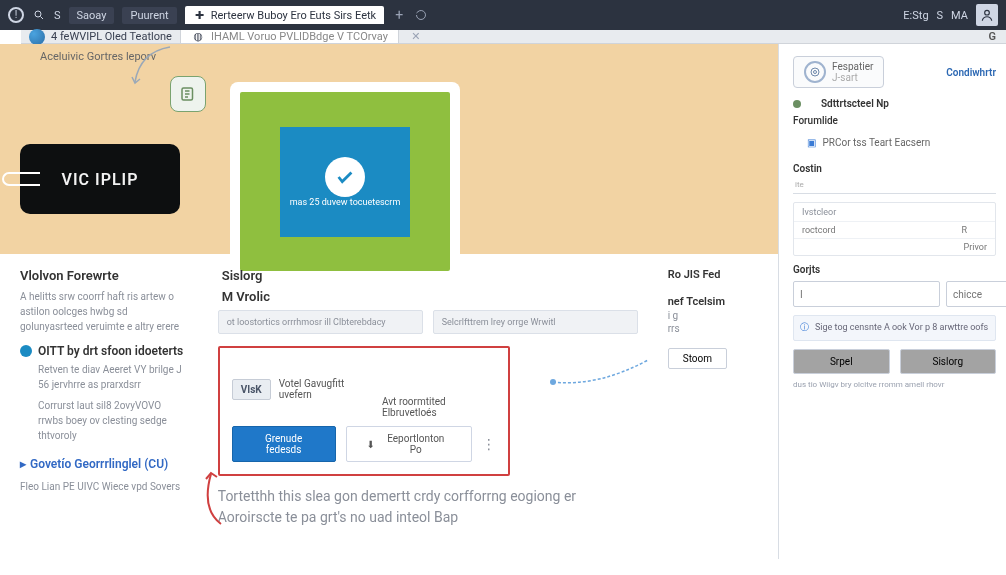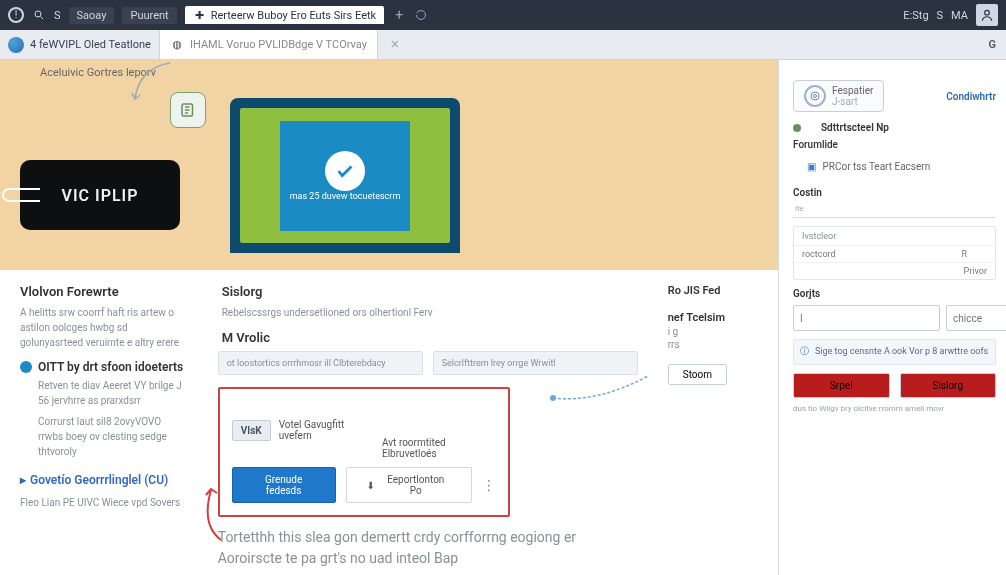--- a/index.html
+++ b/index.html
@@ -5,34 +5,34 @@
   * { box-sizing: border-box; margin: 0; padding: 0; font-family: -apple-system, "Segoe UI", Roboto, Arial, sans-serif; }
   body { width: 1006px; height: 575px; overflow: hidden; background: #fff; }
 
   .topbar { height: 30px; background: #2c3340; display: flex; align-items: center; padding: 0 8px; color: #cfd6e4; font-size: 11px; gap: 8px; }
   .topbar .circle { width: 16px; height: 16px; border-radius: 50%; border: 2px solid #cfd6e4; display: flex; align-items: center; justify-content: center; font-size: 10px; line-height: 1; }
   .topbar .chip { background: #3a4152; padding: 2px 8px; border-radius: 2px; }
   .topbar .spacer { flex: 1; }
   .topbar .square { width: 22px; height: 22px; background: #cfd6e4; border-radius: 2px; display:flex;align-items:center;justify-content:center;}
   .topbar .square svg{stroke:#2c3340;}
 
-  .tabbar { height: 30px; background: #e8ebef; display: flex; align-items: center; font-size: 11px; border-bottom: 1px solid #d0d4da; }
+  .tabbar { height: 14px; background: #e8ebef; display: flex; align-items: center; font-size: 11px; border-bottom: 1px solid #d0d4da; margin-left: 21px; }
   .tabbar .tab-a { width: 160px; height: 100%; display: flex; align-items: center; padding: 0 8px; gap: 6px; color: #3a4152; border-right: 1px solid #d0d4da; }
   .tabbar .tab-b { background: #fff; height: 100%; display: flex; align-items: center; padding: 0 10px; gap: 6px; color: #3a4152; border-right: 1px solid #d0d4da; }
   .tabbar .rest { flex:1; display:flex; align-items:center; padding: 0 10px; gap: 10px; color:#9aa3b5;}
   .tiny-icon { width: 14px; height: 14px; display: inline-flex; align-items: center; justify-content: center; }
 
   .tabbar .right { margin-left:auto; padding-right:10px; font-weight:600; color:#555; }
 
   .main { display: flex; height: calc(575px - 60px); }
   .content { position: relative; flex: 1; overflow: hidden; }
   .banner { position: relative; height: 210px; background: #f2d3a3; padding: 10px 20px 0 20px; display:flex; gap:30px; }
   .banner .crumb { position:absolute; top:6px; left:40px; font-size:11px; color:#666; }
   .banner .device-wrap{ position:relative; margin-top:28px; width:230px; height:170px; }
-  .banner .laptop{ width:230px; height:155px; background:#0c4a6e; border-radius:8px 8px 0 0; padding:10px; }
+  .banner .laptop{ width:230px; height:199px; background:#ffffff; border-radius:8px 8px 0 0; padding:10px; }
   .banner .screen{ width:100%; height:100%; background:#8fbf3f; border-radius:2px; display:flex; align-items:center; justify-content:center; flex-direction:column; gap:6px;}
   .banner .blue-panel{ width:130px; height:110px; background:#1b8bc3; display:flex; flex-direction:column; align-items:center; justify-content:center; color:#fff; font-size:9px;}
   .banner .check{ width:40px; height:40px; border-radius:50%; background:#fff; display:flex; align-items:center; justify-content:center;}
   .banner .badge-black{ position:relative; margin-top:90px; width:160px; height:70px; background:#0d0f10; border-radius:10px; display:flex; align-items:center; justify-content:center; color:#f2f2f2; font-size:16px; font-weight:600; letter-spacing:1px;}
   .banner .badge-black::before{content:""; position:absolute; left:-18px; top:50%; width:36px; height:10px; border:2px solid #fff; border-radius:10px 0 0 10px; border-right:none; transform:translateY(-50%);}
   .banner .note{ position:absolute; top:32px; left:170px; width:36px; height:36px; background:#eef3ee; border:1px solid #7aa36f; border-radius:8px; display:flex;align-items:center;justify-content:center;}
   .banner .note svg{stroke:#6b8f62;}
   .banner .arrow-svg{position:absolute; top:-2px; left:120px;}
 
   .body-cols{ display:flex; padding:14px 20px 0 20px; gap:30px; font-size:11px; color:#4a4f5a; height: calc(100% - 210px);}
@@ -59,35 +59,35 @@
   .redbox .kebab{ color:#8a8f99; font-size:14px; margin-left:auto;}
   .red-arrow{ position:absolute; left:-22px; bottom:30px; }
   .footnote{ font-size:14px; color:#8a8f99; line-height:1.5; margin-top:10px; width:420px;}
 
   .col-r .key{font-size:11px; font-weight:600; color:#333;}
   .col-r .val{font-size:10px; color:#8a8f99; margin-top:2px;}
   .col-r .block{ margin-bottom:14px;}
   .arrow-link{position:absolute; top:84px; right:-20px;}
 
   .sidebar { width: 228px; background:#fff; border-left:1px solid #d8dde4; padding:12px 10px 0 14px; font-size:11px; color:#555; height:100%; overflow:hidden;}
-  .sidebar .pill-row{display:flex; gap:10px; align-items:center; margin-bottom:10px;margin-top:8px;}
+  .sidebar .pill-row{display:flex; gap:10px; align-items:center; margin-bottom:10px;}
   .sidebar .pill{ border:1px solid #c9cfda; border-radius:4px; padding:4px 10px; display:flex; align-items:center; gap:6px; font-size:10px; color:#666; background:#fafbfc;}
   .sidebar .pill .ico{width:22px;height:22px;border-radius:50%;border:2px solid #9fb3cf;display:flex;align-items:center;justify-content:center;}
   .sidebar .link-r{ font-size:10px; color:#2c68b3; font-weight:600; margin-left:auto;}
   .sidebar .sec-lbl{ font-size:10px; font-weight:600; color:#333; margin:6px 0; display:flex; align-items:center; gap:20px;}
   .sidebar .row-item{ font-size:10px; color:#666; padding:5px 0 5px 14px;}
   .sidebar .list-box{ border:1px solid #e2e6ec; border-radius:2px; margin:4px 0; font-size:9px;}
   .sidebar .list-box .hd{ padding:4px 8px; color:#8a8f99;}
   .sidebar .list-box .rw{ padding:3px 8px; display:flex; color:#777; border-top:1px solid #eef1f5;}
   .sidebar .input-row{ display:flex; gap:6px; margin:6px 0;}
   .sidebar .inp{ flex:1; border:1px solid #c9cfda; height:26px; border-radius:2px; padding:0 6px; font-size:10px;}
   .sidebar .inp.small{flex:0 0 70px;}
   .sidebar .info{ display:flex; gap:6px; background:#f3f6fb; border:1px solid #dfe6f0; padding:6px; border-radius:2px; font-size:9px; color:#667; line-height:1.3; margin:8px 0;}
   .sidebar .btn-row{ display:flex; gap:10px; margin-top:6px;}
-  .sidebar .btn{ flex:1; border:1px solid #c9cfda; background:#b91c1c; padding:6px 0; text-align:center; font-size:10px; border-radius:2px;}
+  .sidebar .btn{ flex:1; border:1px solid #c9cfda; background:#a3a3a3; padding:6px 0; text-align:center; font-size:10px; border-radius:2px;}
   .sidebar .tiny{ font-size:8px; color:#9aa1af; margin-top:6px; line-height:1.3;}
   .dot-g{width:8px;height:8px;border-radius:50%;background:#6b8f62;display:inline-block;}
 </style>
 </head>
 <body>
 
 <div class="topbar">
   <span class="circle">!</span>
   <span class="tiny-icon">
       <svg width="12" height="12" viewBox="0 0 24 24" fill="none" stroke="#cfd6e4" stroke-width="2">
@@ -187,21 +187,20 @@
         <p class="sub" style="margin-top:6px;">Corrurst laut sil8 2ovyVOVO rrwbs boey ov clesting sedge thtvoroly</p>
         <div class="link-h">
           <span style="color:#3269c4;">▸</span>
           <span>Govetío Georrrlinglel (CU)</span>
         </div>
         <p class="foot">Fleo Lian PE UIVC Wiece vpd Sovers</p>
       </div>
 
       <div class="col-m">
         <h3 class="sec">Sislorg</h3>
-        <p class="para" style="margin-left:4px;">Rebelscssrgs undersetlioned ors olhertionl Ferv</p>
         <h3 class="sec" style="margin-top:4px;">M Vrolic</h3>
         <div class="card-group">
           <div class="mini-card">ot loostortics orrrhmosr ill Clbterebdacy</div>
           <div class="mini-card">Selcrlfttrem lrey orrge Wrwitl</div>
         </div>
 
         <svg class="red-arrow" width="30" height="60">
             <path d="M25 55 Q 5 40 15 5" fill="none" stroke="#d04040" stroke-width="2"></path>
             <path d="M10 10 l5 -6 l6 4" fill="none" stroke="#d04040" stroke-width="2"></path>
           </svg>

